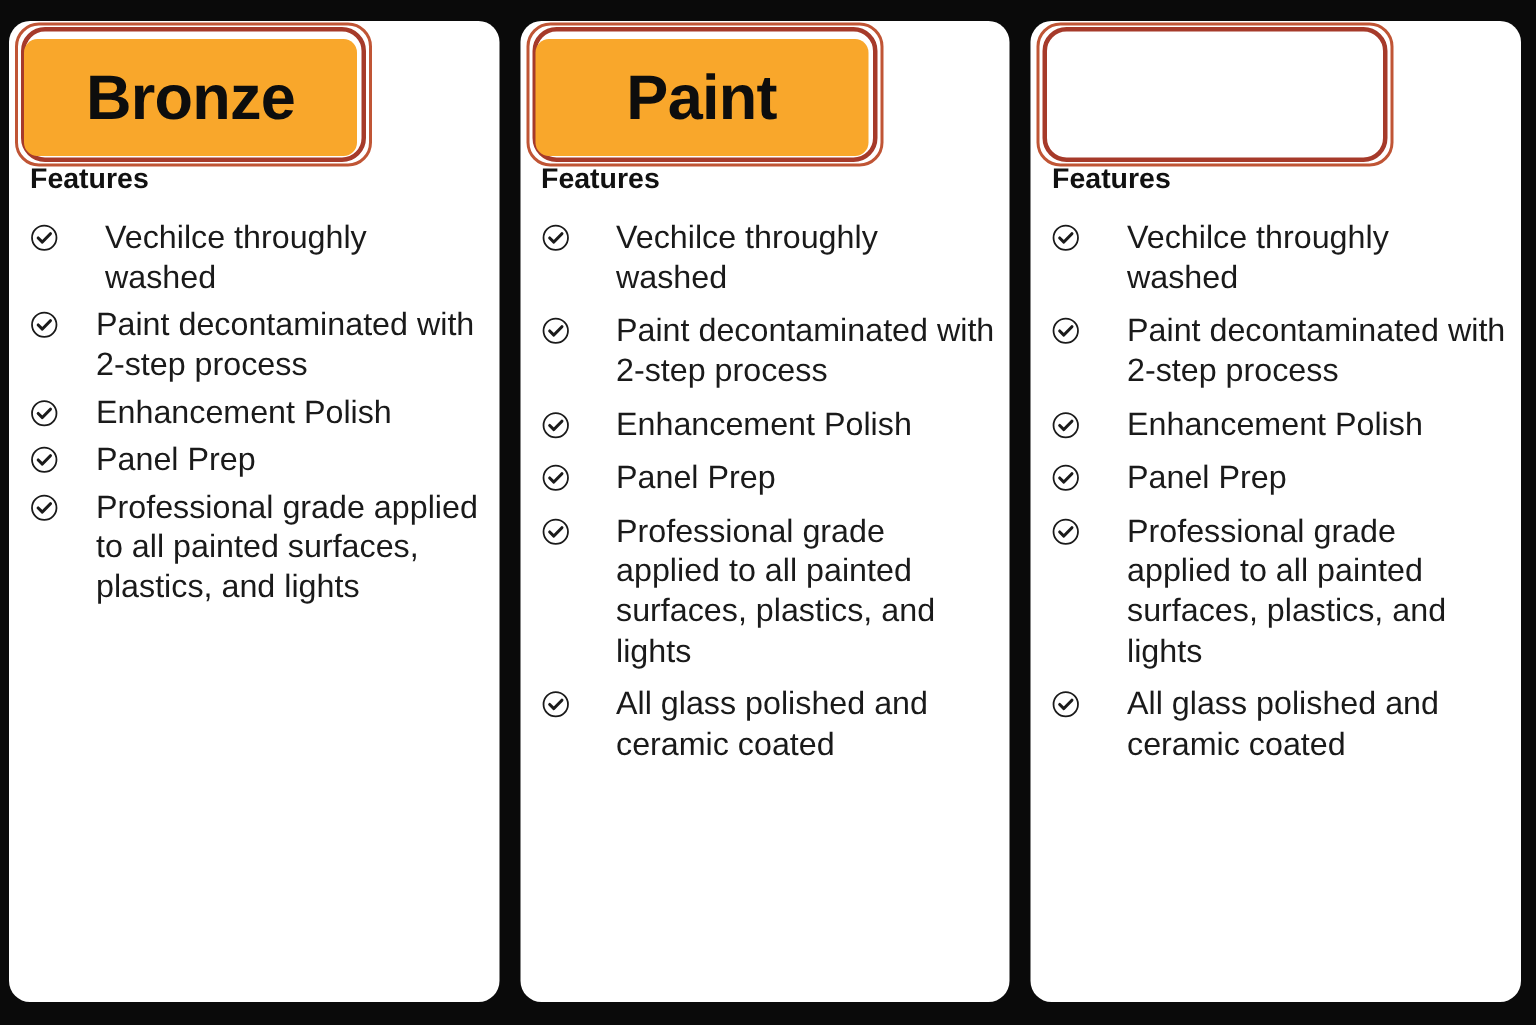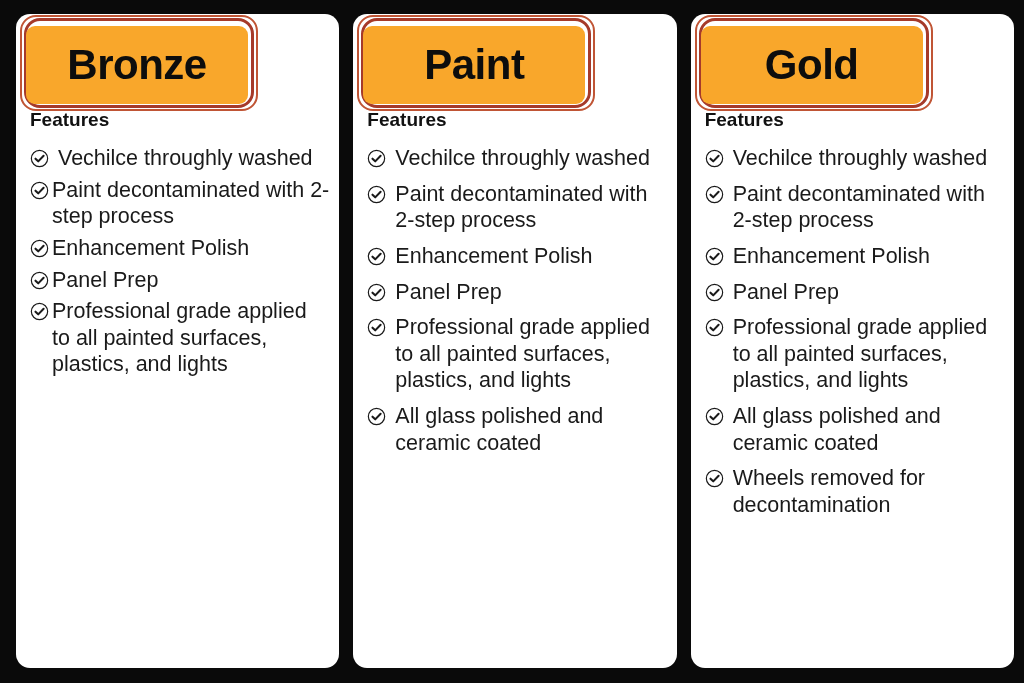--- a/index.html
+++ b/index.html
@@ -14,21 +14,21 @@
     overflow: hidden;
   }
 
   .board {
     position: relative;
     width: 1024px;
     height: 683px;
     display: flex;
     align-items: flex-start;
     gap: 14px;
-    padding: 14px 10px 15px 16px;
+    padding: 14px 10px 15px 6px;
     box-sizing: border-box;
   }
 
   .card {
     position: relative;
     flex: 1 1 0;
     align-self: stretch;
     background: #ffffff;
     border-radius: 14px;
     overflow: hidden;
@@ -115,21 +115,21 @@
 
   .check-icon {
     flex: 0 0 auto;
     width: 19px;
     height: 19px;
     margin-top: 4px;
   }
 
   .check-icon svg { display: block; }
 
-  .feature-text { flex: 1 1 auto; }
+  .feature-text { flex: 1 1 auto; margin-left: 22px; }
 
   
   .card-bronze .feature-item { margin-bottom: 5px; }
   .card-bronze .check-icon { margin-right: 3px; }
   .card-bronze .feature-item.wide-gap .check-icon { margin-right: 9px; }
 
   
   .card-silver .feature-item,
   .card-gold .feature-item { margin-bottom: 9px; }
   .card-silver .check-icon,
@@ -262,23 +262,20 @@
         </span>
         <span class="feature-text">All glass polished and ceramic coated</span>
       </li>
     </ul>
   </div>
 
   <div class="card card-gold">
     <div class="card-header">
       <div class="badge-arc arc-outer"></div>
       <div class="badge-arc"></div>
-      <div class="badge">
-        <span class="badge-label">Gold</span>
-      </div>
     </div>
     <h2 class="features-heading">Features</h2>
     <ul class="feature-list">
       <li class="feature-item">
         <span class="check-icon">
           <svg viewBox="0 0 24 24" width="19" height="19">
               <circle cx="12" cy="12" r="10.3" fill="none" stroke="#1a1a1a" stroke-width="1.5"></circle>
               <path d="M6.9 12.2 L10.4 15.6 L17.2 8.6" fill="none" stroke="#1a1a1a" stroke-width="2.6" stroke-linecap="round" stroke-linejoin="round"></path>
             </svg>
         </span>
@@ -322,25 +319,16 @@
       </li>
       <li class="feature-item">
         <span class="check-icon">
           <svg viewBox="0 0 24 24" width="19" height="19">
               <circle cx="12" cy="12" r="10.3" fill="none" stroke="#1a1a1a" stroke-width="1.5"></circle>
               <path d="M6.9 12.2 L10.4 15.6 L17.2 8.6" fill="none" stroke="#1a1a1a" stroke-width="2.6" stroke-linecap="round" stroke-linejoin="round"></path>
             </svg>
         </span>
         <span class="feature-text">All glass polished and ceramic coated</span>
       </li>
-      <li class="feature-item">
-        <span class="check-icon">
-          <svg viewBox="0 0 24 24" width="19" height="19">
-              <circle cx="12" cy="12" r="10.3" fill="none" stroke="#1a1a1a" stroke-width="1.5"></circle>
-              <path d="M6.9 12.2 L10.4 15.6 L17.2 8.6" fill="none" stroke="#1a1a1a" stroke-width="2.6" stroke-linecap="round" stroke-linejoin="round"></path>
-            </svg>
-        </span>
-        <span class="feature-text">Wheels removed for decontamination</span>
-      </li>
     </ul>
   </div>
 
 </div>
 
 </body></html>

